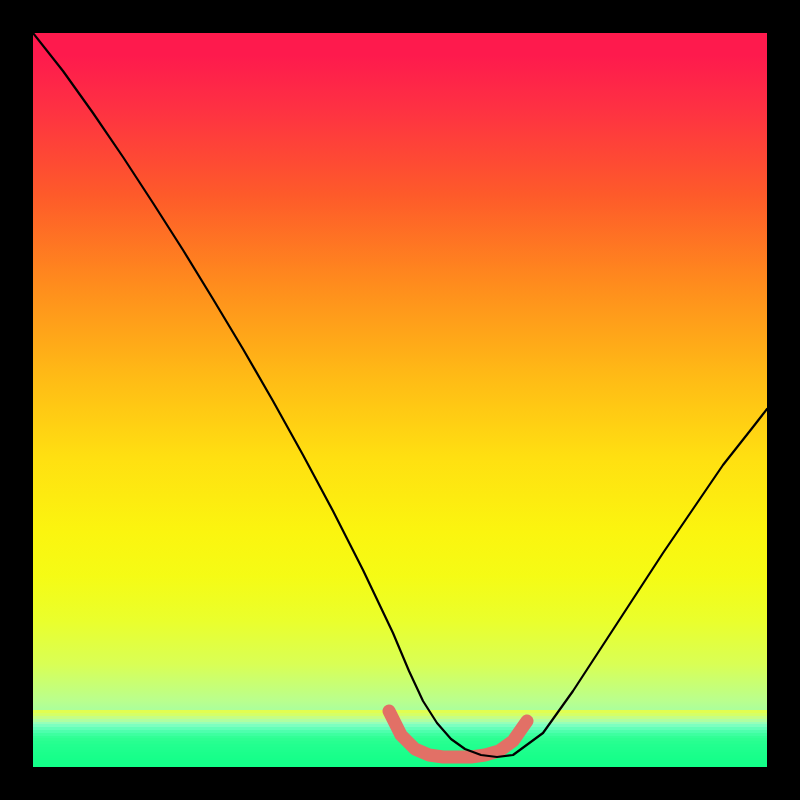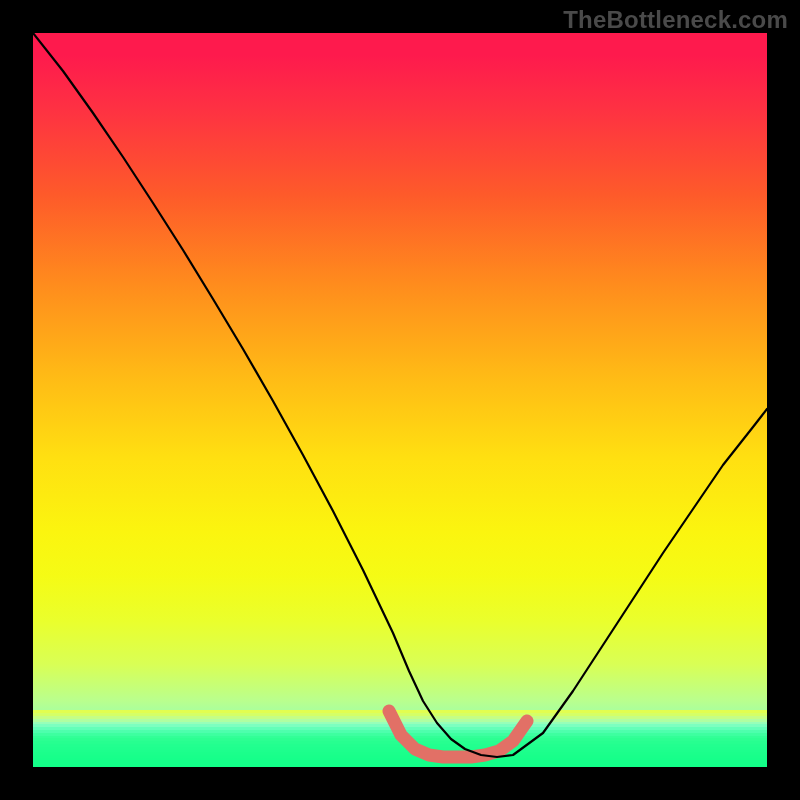--- a/index.html
+++ b/index.html
@@ -76,21 +76,20 @@
   svg.curve {
     position: absolute;
     inset: 0;
     z-index: 10;
   }
 </style>
 </head>
 <body>
 
 <div class="stage">
-  <div class="watermark">TheBottleneck.com</div>
 
   <div class="plot">
     <div class="gradient"></div>
     <div class="band" id="band">
         <div class="stripe" style="bottom: 53.2px; height: 3.4px; background: rgb(241, 254, 61);"></div>
         <div class="stripe" style="bottom: 50.4px; height: 3.4px; background: rgb(226, 255, 88);"></div>
         <div class="stripe" style="bottom: 47.6px; height: 3.4px; background: rgb(207, 254, 126);"></div>
         <div class="stripe" style="bottom: 44.8px; height: 3.4px; background: rgb(182, 255, 160);"></div>
         <div class="stripe" style="bottom: 42px; height: 3.4px; background: rgb(152, 255, 188);"></div>
         <div class="stripe" style="bottom: 39.2px; height: 3.4px; background: rgb(120, 255, 196);"></div>

